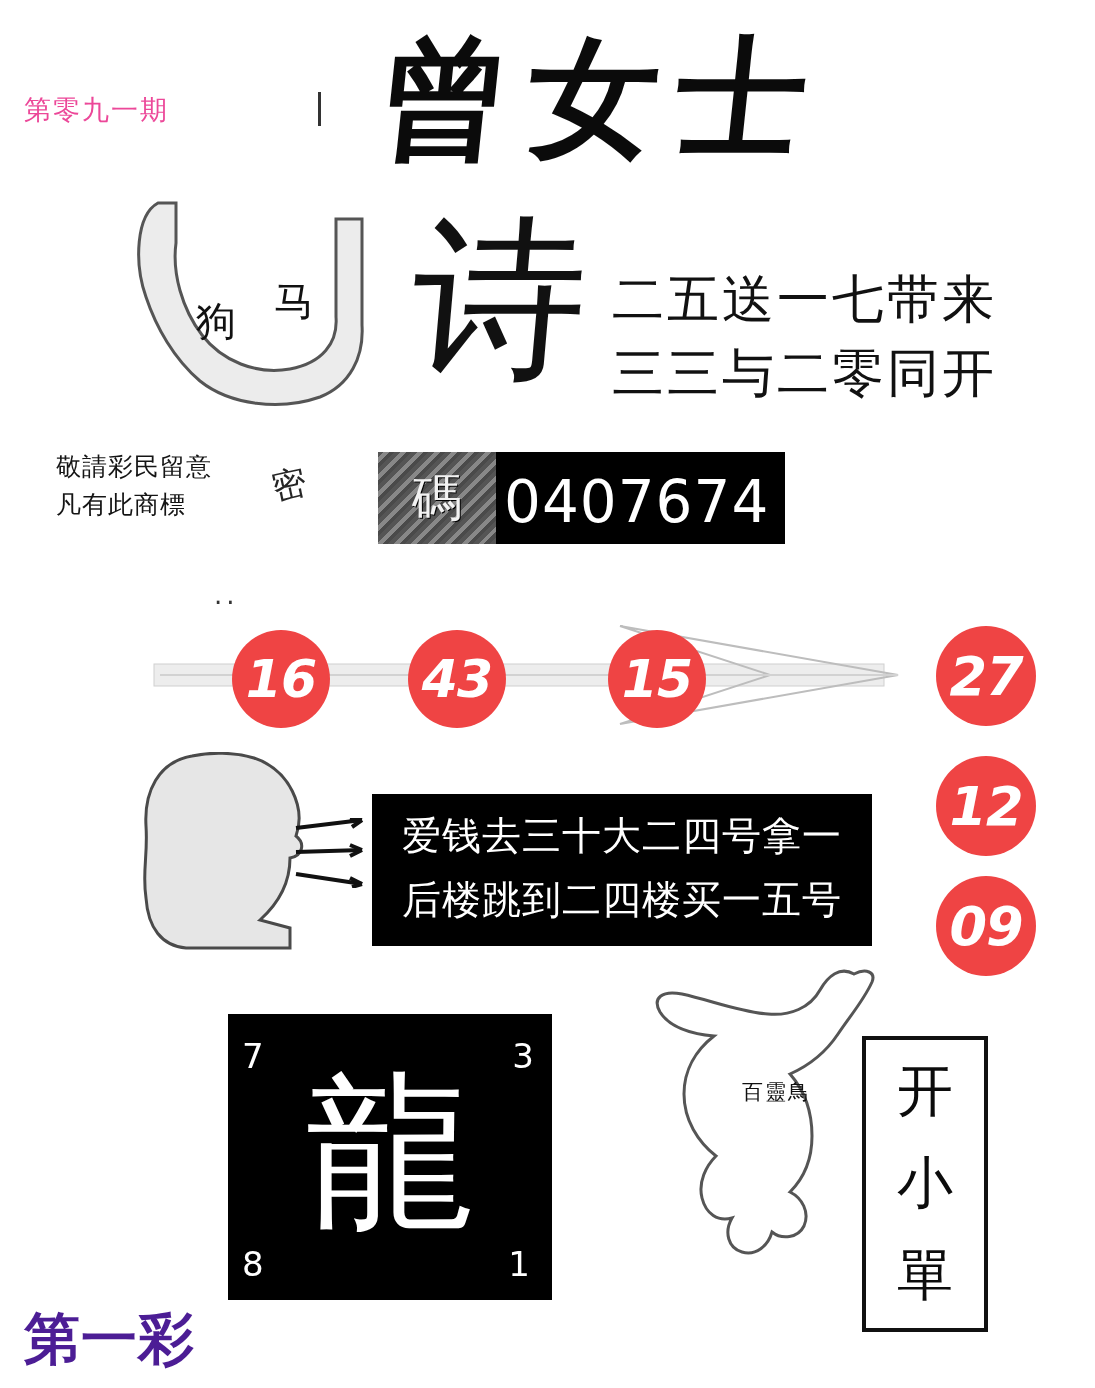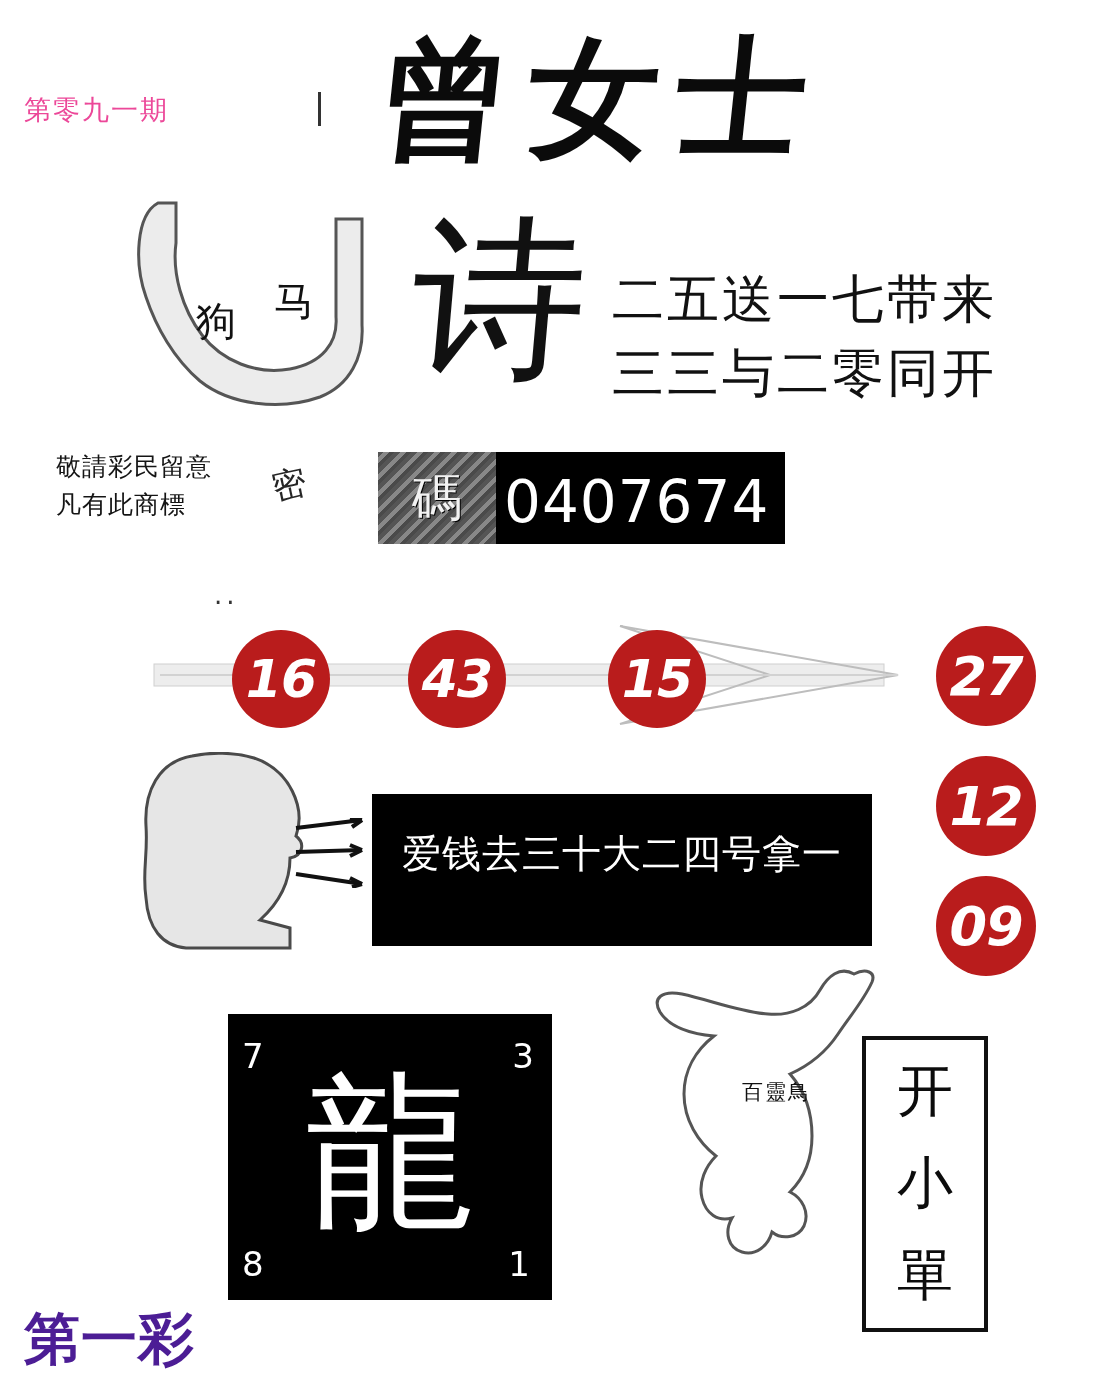--- a/index.html
+++ b/index.html
@@ -132,21 +132,21 @@
     font-size: 58px;
     letter-spacing: 1px;
     display: flex;
     align-items: center;
   }
 
   
   #arrow-row { left: 150px; top: 620px; width: 760px; height: 110px; }
   .ball {
     border-radius: 50%;
-    background: #b91c1c;
+    background: #ef4444;
     color: #fff;
     display: flex;
     align-items: center;
     justify-content: center;
     font-family: "DejaVu Sans", sans-serif;
     font-weight: bold;
     font-style: italic;
     letter-spacing: -1px;
   }
   .ball-row { width: 98px; height: 98px; font-size: 52px; }
@@ -167,21 +167,21 @@
   #speech-box {
     left: 372px; top: 794px;
     width: 500px; height: 152px;
     background: #000;
     color: #fff;
     font-family: "DejaVu Sans", sans-serif;
     font-size: 39px;
     letter-spacing: 1px;
     line-height: 64px;
     text-align: center;
-    padding-top: 28px;
+    padding-top: 10px;
     box-sizing: border-box;
     white-space: nowrap;
   }
 
   
   #zodiac-card {
     left: 228px; top: 1014px;
     width: 324px; height: 286px;
     background: #000;
     color: #fff;
@@ -317,20 +317,21 @@
         <path d="M70 2 L58 0 M70 2 L60 9" stroke-width="4"></path>
       <line x1="4" y1="34" x2="70" y2="32"></line>
         <path d="M70 32 L58 27 M70 32 L58 38" stroke-width="4"></path>
       <line x1="4" y1="56" x2="70" y2="66"></line>
         <path d="M70 66 L58 60 M70 66 L60 69" stroke-width="4"></path>
     </g>
   </svg>
 </div>
 <div class="abs" id="speech-box">
   <div>爱钱去三十大二四号拿一</div>
+  <div>后楼跳到二四楼买一五号</div>
 </div>
 
 <div class="abs" id="zodiac-card">
   <span class="corner c-tl">7</span>
   <span class="corner c-tr">3</span>
   <span class="big">龍</span>
   <span class="corner c-bl">8</span>
   <span class="corner c-br">1</span>
 </div>
 

